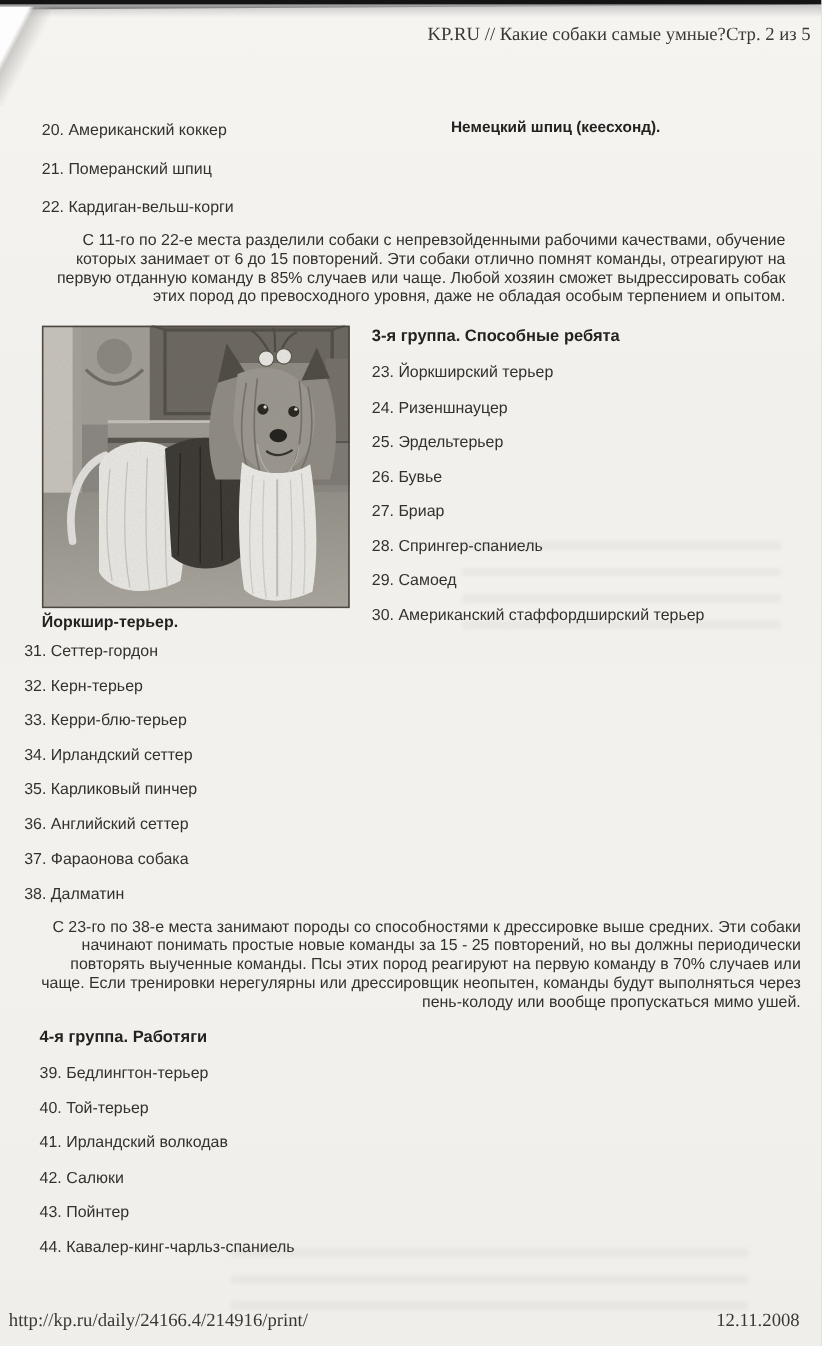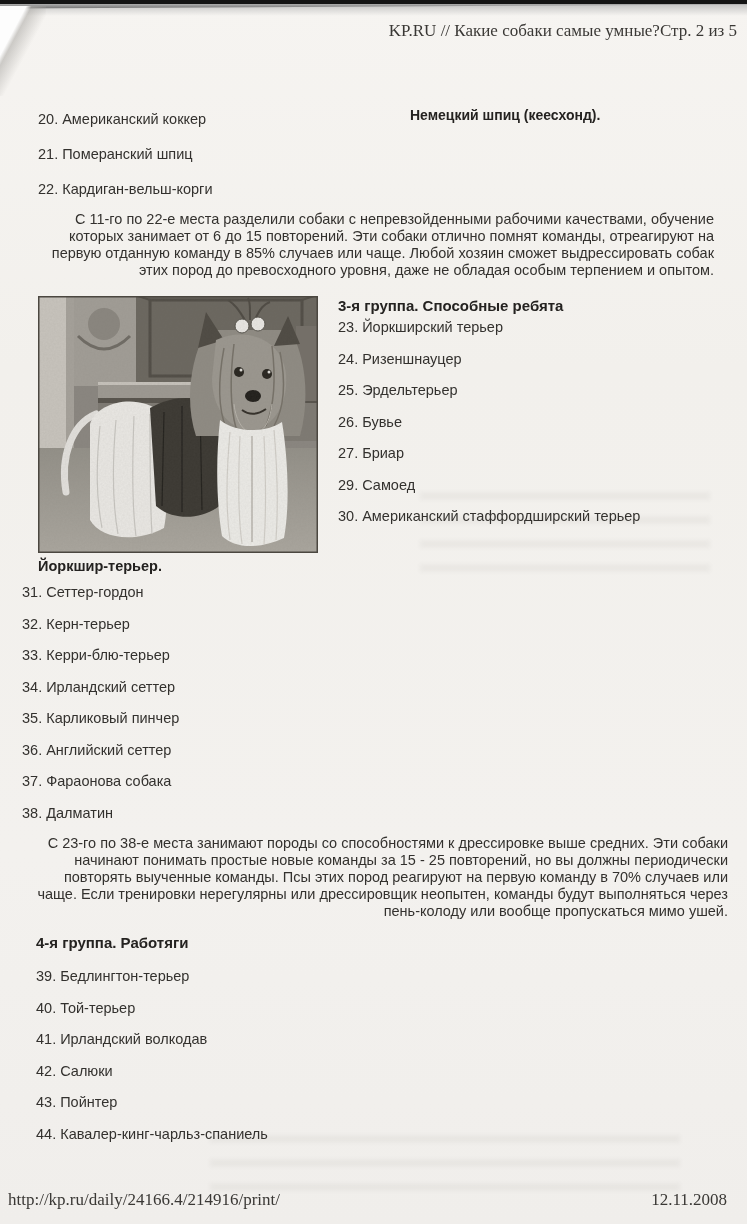--- a/index.html
+++ b/index.html
@@ -146,26 +146,27 @@
           <path d="M236,134 C240,180 240,214 238,244"></path>
       </g>
       <rect width="280" height="257" filter="url(#grain)" opacity="0.18"></rect>
       <rect x="0.75" y="0.75" width="278.5" height="255.5" fill="none" stroke="#4b4740" stroke-width="1.5"></rect>
     </svg>
     <figcaption class="b">Йоркшир-терьер.</figcaption>
   </figure>
 
   <div class="abs" style="left:338px;top:297px;width:400px;">
     <h3 class="h-group b">3-я группа. Способные ребята</h3>
-    <ul class="ranks" style="margin-top:4px;">
+    <ul class="ranks" style="margin-top:16px;">
       <li>23. Йоркширский терьер</li>
       <li>24. Ризеншнауцер</li>
       <li>25. Эрдельтерьер</li>
       <li>26. Бувье</li>
       <li>27. Бриар</li>
+      <li>28. Спрингер-спаниель</li>
       <li>29. Самоед</li>
       <li>30. Американский стаффордширский терьер</li>
     </ul>
   </div>
 
   <ul class="ranks abs" style="left:22px;top:583px;">
     <li>31. Сеттер-гордон</li>
     <li>32. Керн-терьер</li>
     <li>33. Керри-блю-терьер</li>
     <li>34. Ирландский сеттер</li>

